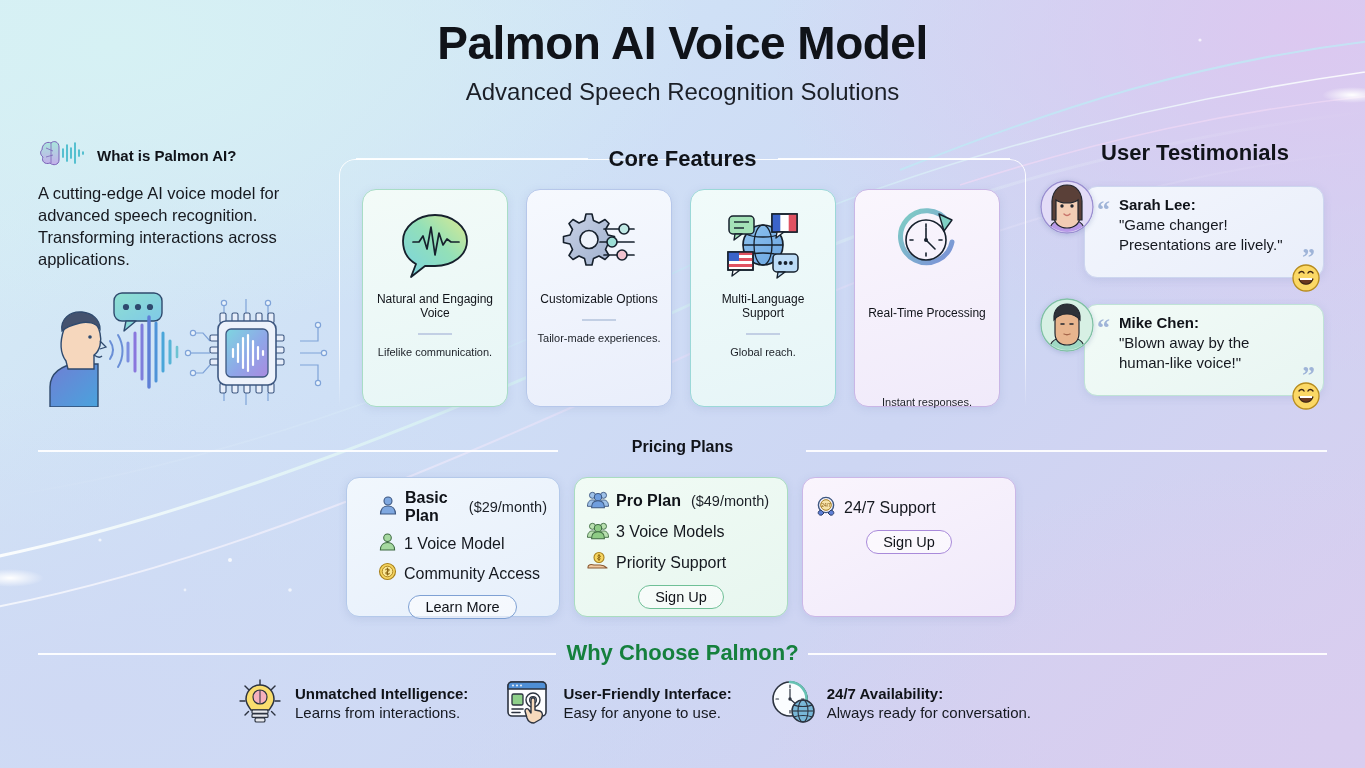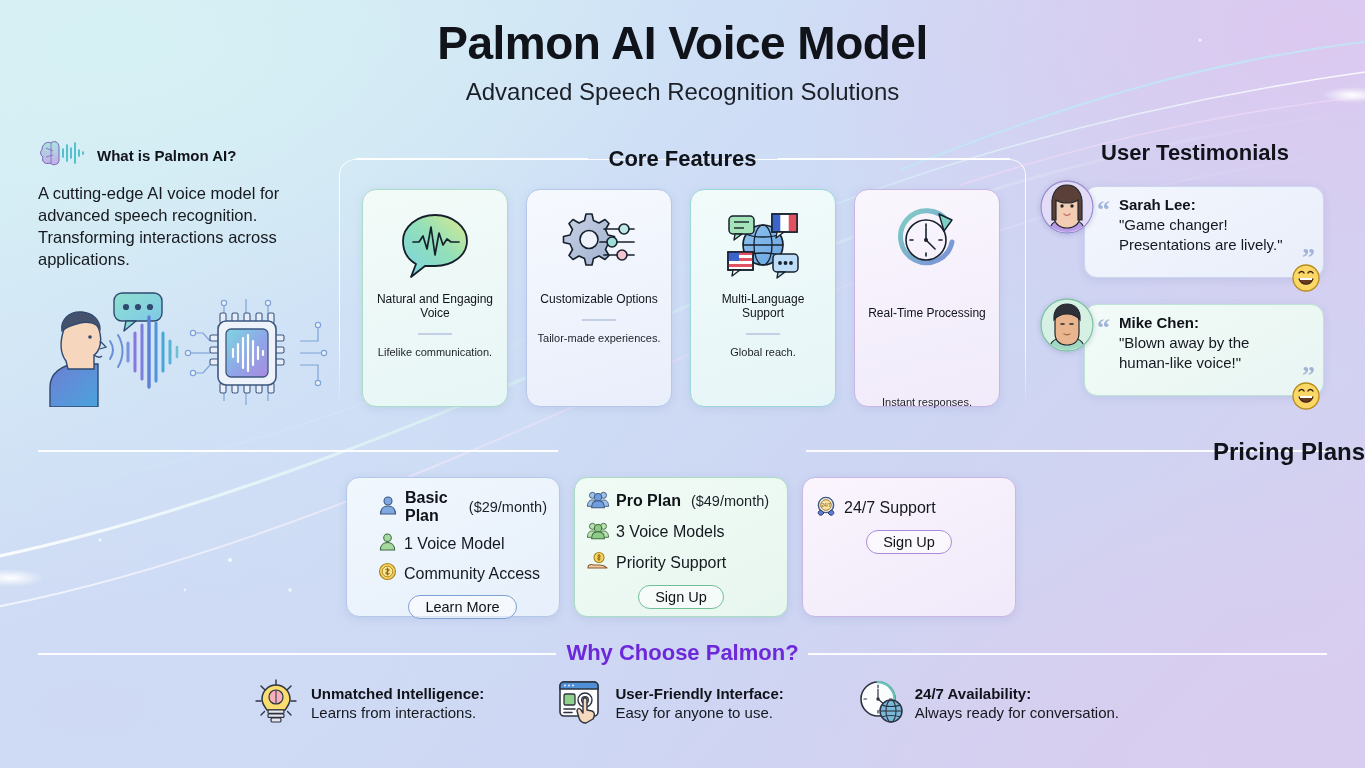--- a/index.html
+++ b/index.html
@@ -111,22 +111,22 @@
   .qm.open { left: 12px; top: 10px; }
   .qm.close { right: 8px; bottom: 6px; }
   .t-emoji { position: absolute; right: 30px; bottom: -12px; z-index: 4; }
 
   
   .hrule {
     position: absolute; height: 2px; background: rgba(255,255,255,0.93);
   }
 
   
-  .pricing-title { position: absolute; top: 438px; left: 0; width: 100%; text-align: right;
-    font-size: 24px; font-weight: bold; color: #101319; }
+  .pricing-title { position: absolute; top: 438px; left: 0; width: 100%; text-align: center;
+    font-size: 16px; font-weight: bold; color: #101319; }
   .plans {
     position: absolute; top: 477px; left: 346px;
     display: flex; gap: 14px;
   }
   .plan {
     width: 214px; height: 140px; border-radius: 13px;
     padding: 11px 12px 0;
     box-shadow: 0 2px 9px rgba(120,140,190,0.2);
   }
   .plan.p1 { background: linear-gradient(155deg,#f1f7fd,#e6effb); border: 1.4px solid #b4c9ea; padding-left: 31px; }
@@ -142,24 +142,24 @@
     font-size: 14.5px; padding: 3px 16px; border-radius: 999px;
     background: rgba(255,255,255,0.55); color: #101319; cursor: pointer;
     font-family: "Liberation Sans", sans-serif;
   }
   .plan.p1 .plan-btn { border: 1.3px solid #7fa1d4; }
   .plan.p2 .plan-btn { border: 1.3px solid #6fc097; }
   .plan.p3 .plan-btn { border: 1.3px solid #a98ada; }
 
   
   .why-title { position: absolute; top: 640px; left: 0; width: 100%; text-align: center;
-    font-size: 22px; font-weight: bold; color: #6d28d9; }
+    font-size: 22px; font-weight: bold; color: #15803d; }
   .why-row {
-    position: absolute; top: 678px; left: 252px; width: 940px;
-    display: flex; gap: 72px;
+    position: absolute; top: 678px; left: 236px; width: 940px;
+    display: flex; gap: 36px;
   }
   .why-item { display: flex; align-items: center; gap: 11px; }
   .why-text .wt-title { font-size: 15px; font-weight: bold; color: #101319; line-height: 1.3; }
   .why-text .wt-desc { font-size: 15px; color: #15181f; line-height: 1.3; }
 </style>
 </head>
 <body>
 
 <div class="page">
 

